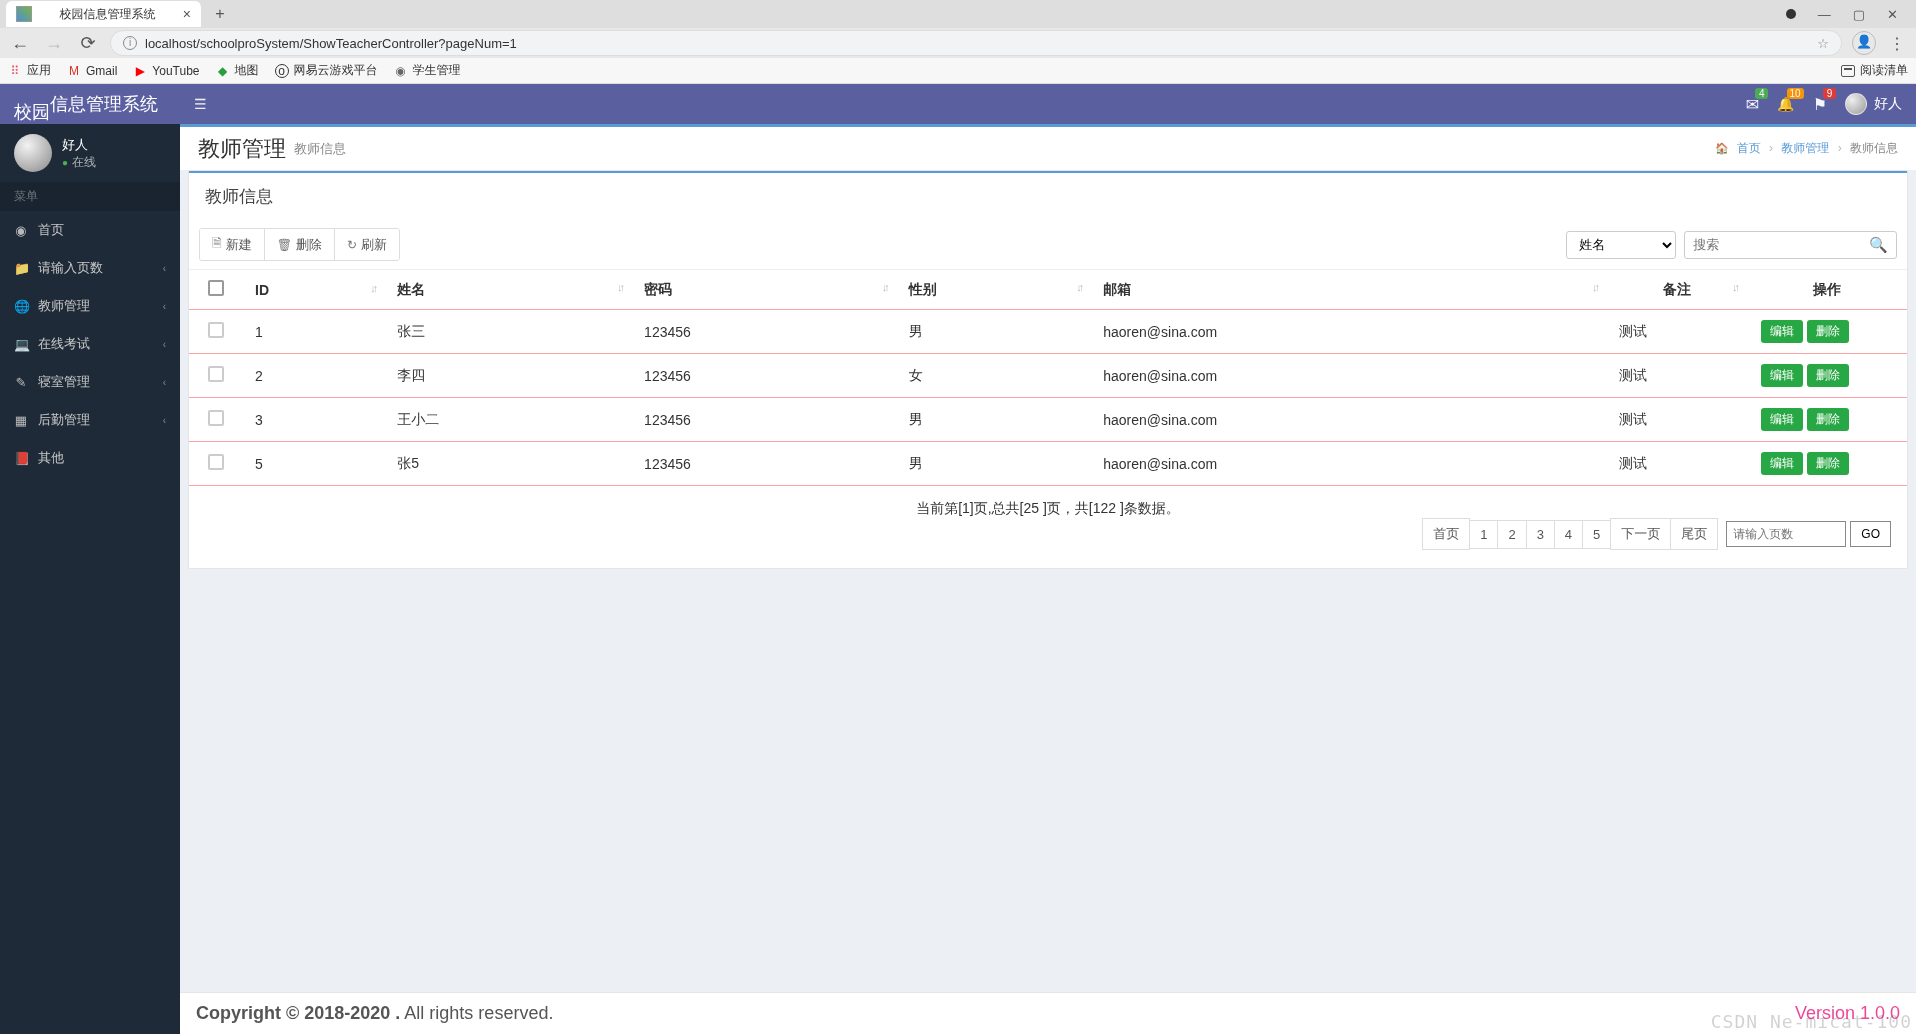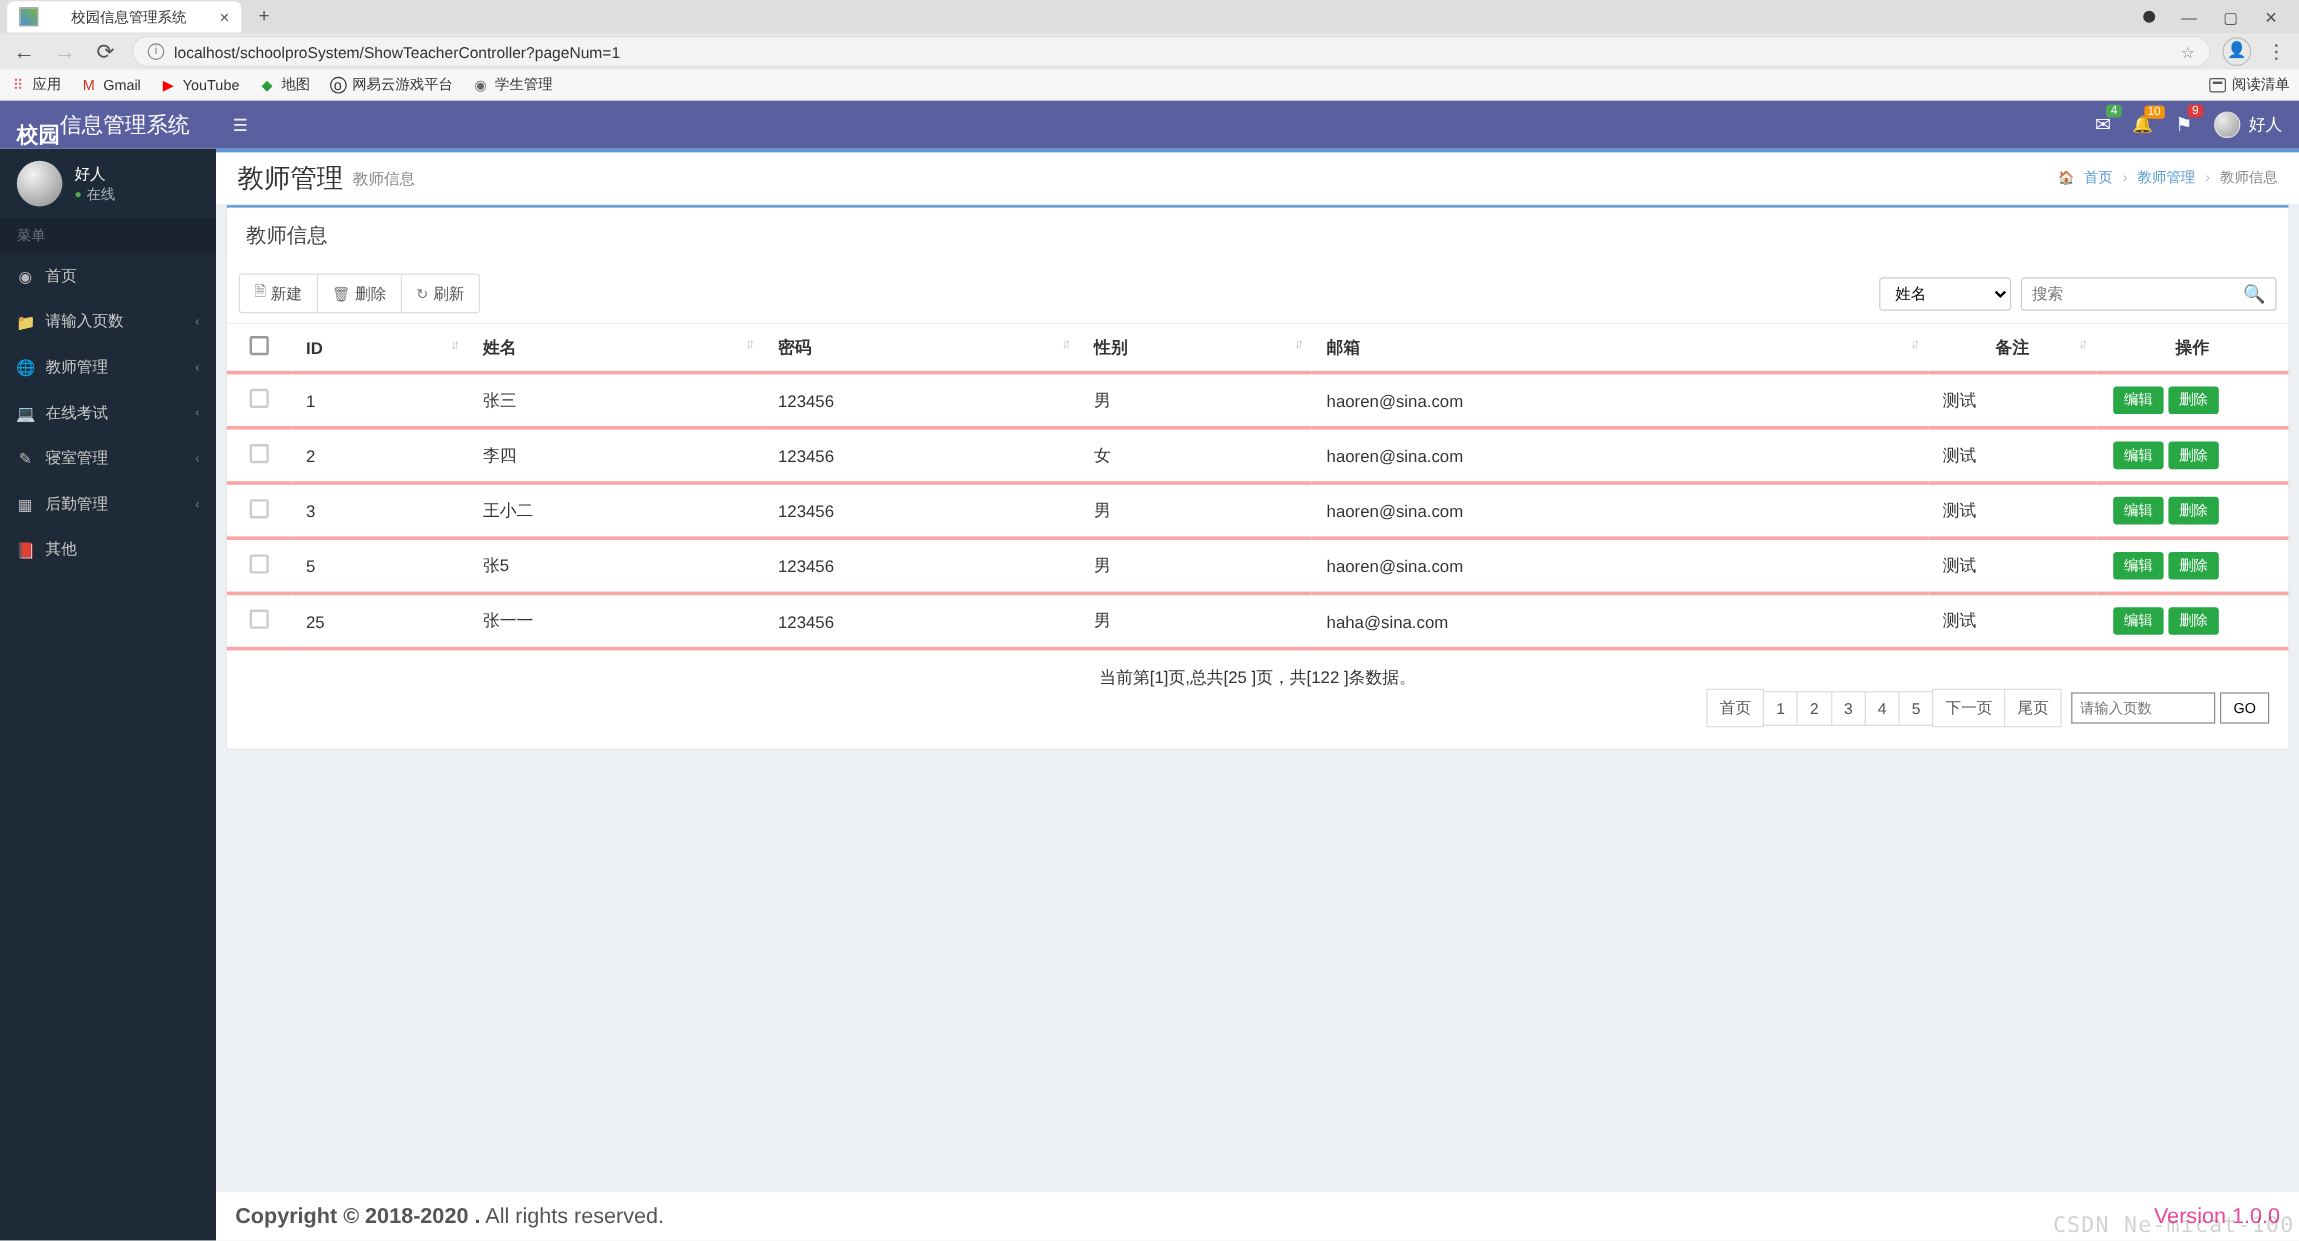--- a/index.html
+++ b/index.html
@@ -37,21 +37,21 @@
 .readlist { margin-left: auto; display:flex; align-items:center; gap:5px; }
 .readlist-icon { width:14px; height:12px; border:1px solid #555; border-radius:2px; position:relative; }
 .readlist-icon::after { content:""; position:absolute; top:2px; left:2px; right:2px; height:2px; background:#555; }
 
 
 .app { flex: 1; display: flex; overflow: hidden; }
 
 
 .topbar { height: 40px; background: #5a5fa0; color: #fff; display: flex; align-items: center; padding: 0 14px; }
 .brand { font-size: 18px; font-weight: 400; display:flex; align-items:center; }
-.brand strong { font-weight:700;margin-top:16px; }
+.brand strong { font-weight:400;margin-top:16px; }
 .hamburger { margin-left: 36px; font-size: 14px; color: #fff; opacity: .9; }
 .top-right { margin-left: auto; display: flex; align-items: center; gap: 18px; }
 .noti { position: relative; font-size: 16px; opacity:.95; }
 .noti-mail::before { content:"✉"; }
 .noti-bell::before { content:"🔔"; font-size:14px; }
 .noti-flag::before { content:"⚑"; }
 .badge { position: absolute; top: -7px; right: -9px; background: #ff9800; color: #fff; font-size: 10px; border-radius: 3px; padding: 0 3px; min-width:13px; text-align:center; }
 .badge.green { background: #4caf50; }
 .badge.red { background: #e53935; }
 .user-chip { display: flex; align-items: center; gap: 7px; }
@@ -87,21 +87,21 @@
 .tbtn:last-child { border-right: none; }
 .tbtn .ico { font-size:12px; opacity:.8; }
 .spacer { flex: 1; }
 .search-grp { display: flex; gap: 8px; }
 select.srch-sel { height: 28px; border: 1px solid #ccc; border-radius: 3px; padding: 0 24px 0 8px; font-size: 13px; background: #fff; min-width:110px; }
 .srch-box { display: flex; align-items: center; border: 1px solid #ccc; border-radius: 3px; height: 28px; padding: 0 8px; min-width: 150px; }
 .srch-box input { border: none; outline: none; font-size: 13px; flex: 1; }
 .srch-icon { color: #555; font-size: 15px; }
 
 .tbl { width: 100%; border-collapse: collapse; font-size: 14px; color: #333; }
-.tbl th, .tbl td { padding: 10px 12px; text-align: left; border-top: 1px solid #eee; border-bottom: 3px solid #fca5a5; }
+.tbl th, .tbl td { padding: 10px 12px; text-align: left; border-top: 1px solid #eee; border-bottom: 1px solid #fca5a5; }
 .tbl th { font-weight: 700; position: relative; }
 .sort-ic { position: absolute; right: 10px; color: #bbb; font-size: 11px; letter-spacing:-3px; }
 .chk { width: 16px; height: 16px; border: 2px solid #999; display: inline-block; border-radius: 2px; }
 .tbl td:first-child, .tbl th:first-child { width: 54px; text-align: center; }
 .op-cell, th.op-head { text-align: center; width: 160px; }
 .remark-cell, th.remark-head { text-align:center; width:140px; }
 .btn-sm { display: inline-block; padding: 3px 9px; font-size: 12px; color: #fff; background: #28a745; border-radius: 3px; margin: 0 2px; cursor: pointer; }
 
 .pager-row { display:flex; align-items:center; padding:14px 16px 18px;flex-direction:column; }
 .pager-info { font-size:14px; color:#333; }
@@ -342,30 +342,20 @@
                 <tr>
                   <td><span class="chk" style="border-color:#ccc"></span></td>
                   <td>5</td>
                   <td>张5</td>
                   <td>123456</td>
                   <td>男</td>
                   <td>haoren@sina.com</td>
                   <td class="remark-cell">测试</td>
                   <td class="op-cell"><span class="btn-sm">编辑</span><span class="btn-sm">删除</span></td>
                 </tr>
-                <tr>
-                  <td><span class="chk" style="border-color:#ccc"></span></td>
-                  <td>25</td>
-                  <td>张一一</td>
-                  <td>123456</td>
-                  <td>男</td>
-                  <td>haha@sina.com</td>
-                  <td class="remark-cell">测试</td>
-                  <td class="op-cell"><span class="btn-sm">编辑</span><span class="btn-sm">删除</span></td>
-                </tr>
               </tbody>
           </table>
 
           <div class="pager-row">
             <div class="pager-info">当前第[1]页,总共[25 ]页，共[122 ]条数据。</div>
             <div class="pager">
               <span class="pbtn">首页</span>
               <span id="pager-nums"><span class="pbtn">1</span><span class="pbtn">2</span><span class="pbtn">3</span><span class="pbtn">4</span><span class="pbtn">5</span></span>
               <span class="pbtn">下一页</span>
               <span class="pbtn">尾页</span>

